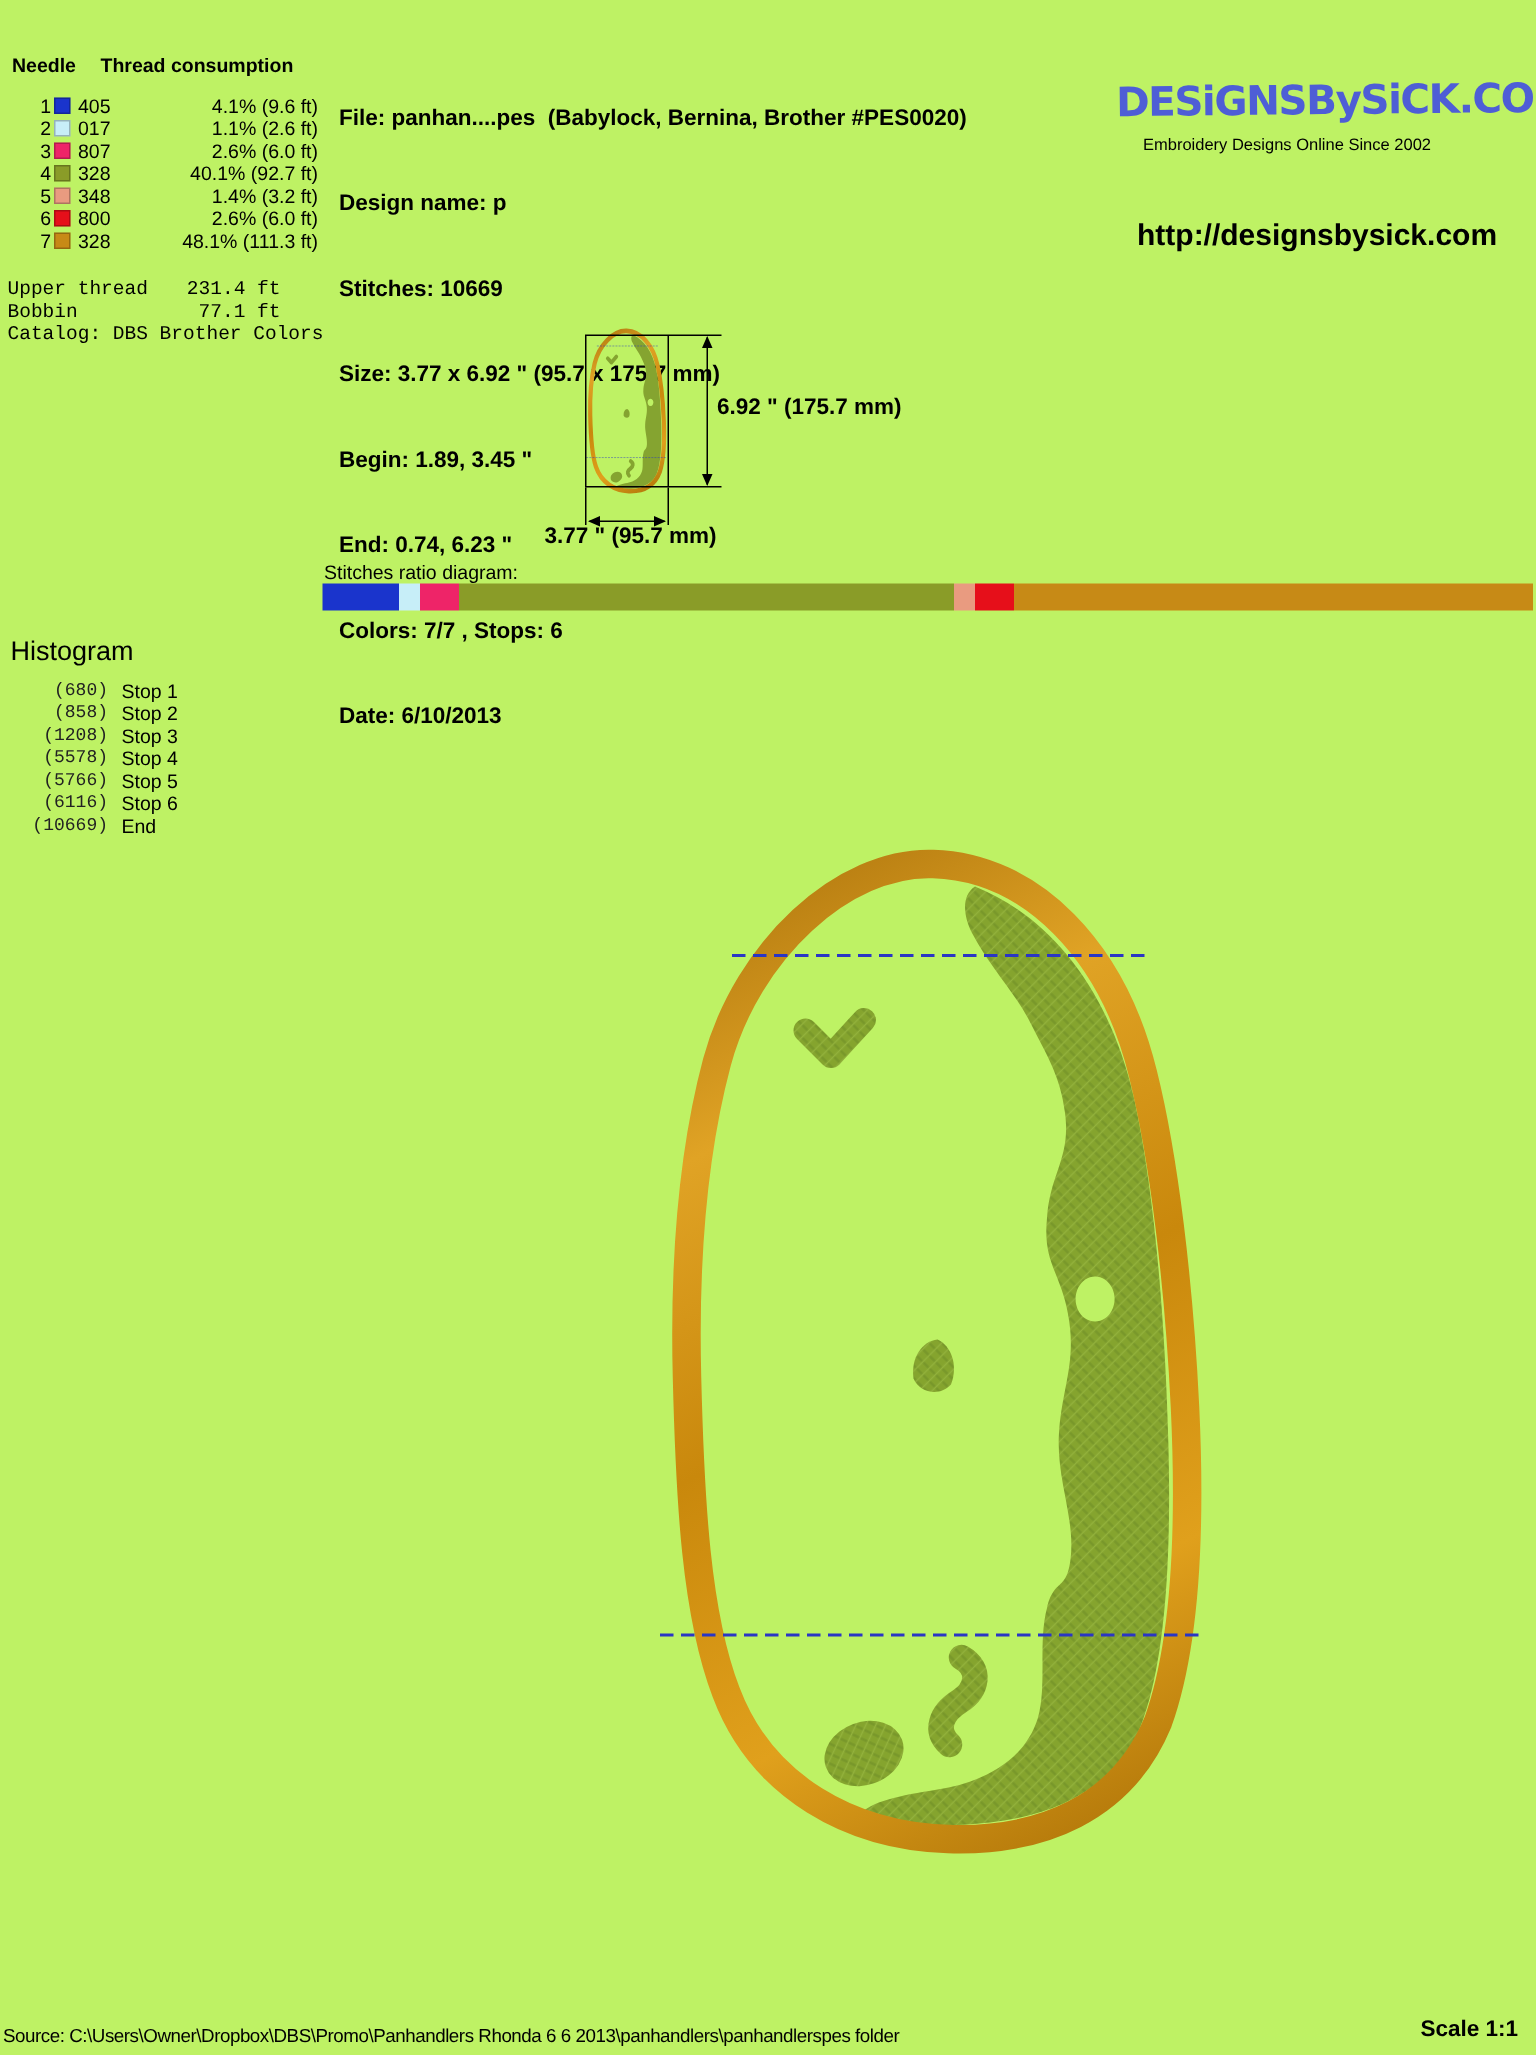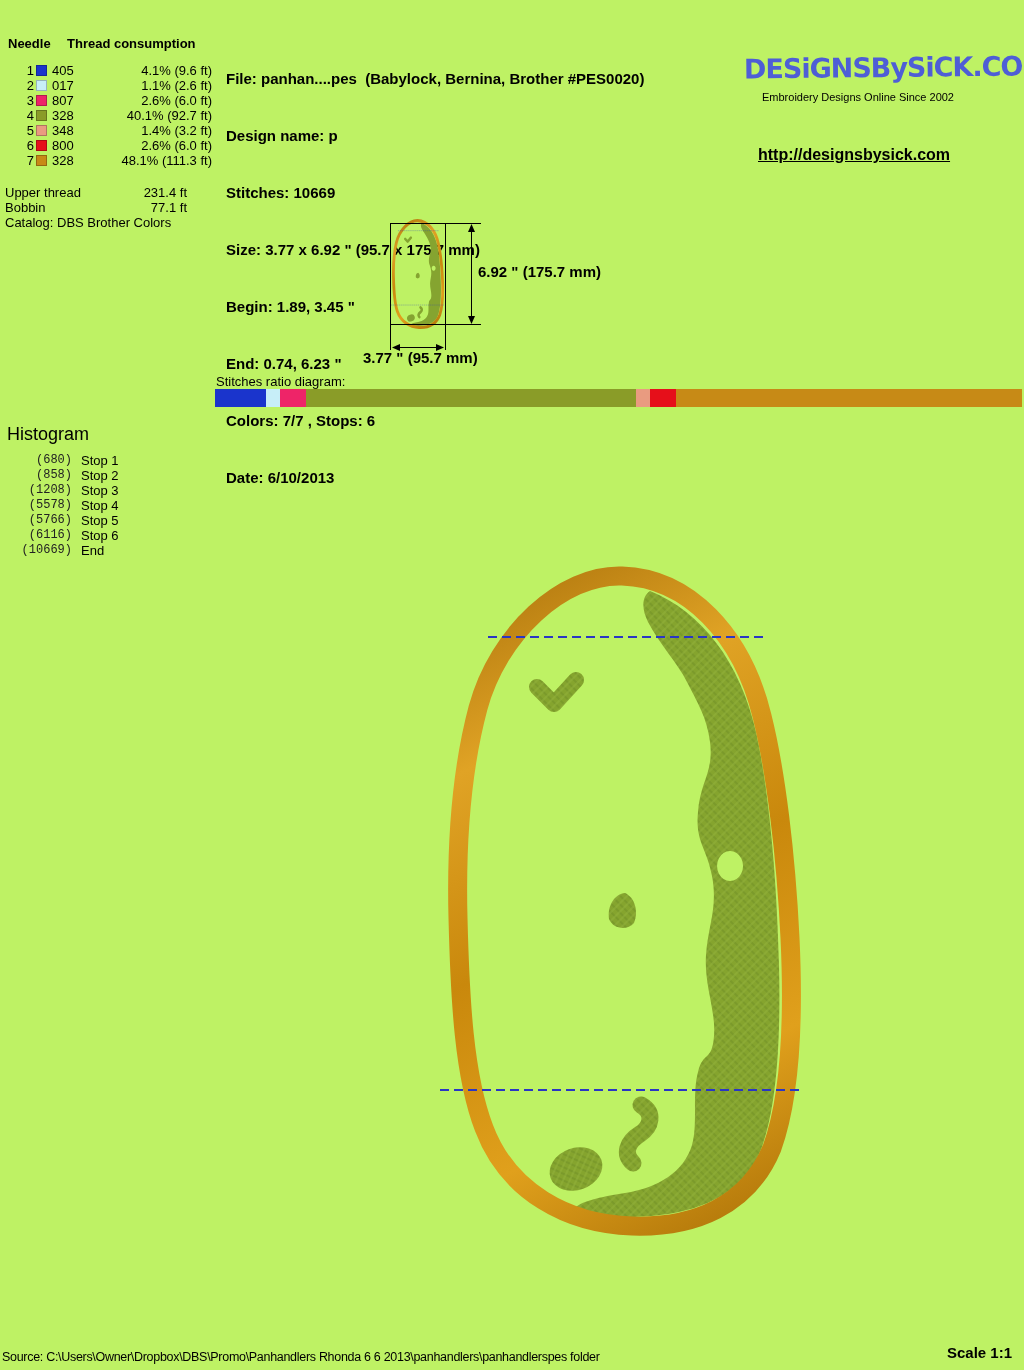--- a/index.html
+++ b/index.html
@@ -18,21 +18,21 @@
 
   .tot-row{display:flex;justify-content:space-between;width:182px;height:15px;font-size:13px;line-height:15px;}
 
   
   .file-info{position:absolute;left:226px;top:31px;font-size:15px;font-weight:bold;line-height:19px;white-space:pre;}
 
   
   .logo{position:absolute;left:744px;top:52px;width:280px;font-size:27px;font-weight:bold;
         font-family:"DejaVu Sans",sans-serif;letter-spacing:-1px;transform:rotate(-0.6deg);}
   .tagline{position:absolute;left:762px;top:91px;font-size:11px;}
-  .site-url{position:absolute;left:758px;top:146px;font-size:16px;font-weight:bold;text-decoration:underline;}
+  .site-url{position:absolute;left:758px;top:146px;font-size:20px;font-weight:bold;}
 
   .dim-label{position:absolute;font-size:15px;font-weight:bold;}
 
   
   .ratio-label{position:absolute;left:216px;top:374px;font-size:13px;}
   .ratio-bar{position:absolute;left:215px;top:389px;height:18px;display:flex;}
   .ratio-seg{height:18px;}
 
   
   .histo-title{position:absolute;left:7px;top:424px;font-size:18px;}
@@ -149,21 +149,21 @@
       <span class="n-cons">2.6% (6.0 ft)</span>
     </div>
     <div class="n-row">
       <span class="n-num">7</span>
       <span class="n-swatch" style="background-color: rgb(199, 138, 22);"></span>
       <span class="n-code">328</span>
       <span class="n-cons">48.1% (111.3 ft)</span>
     </div>
   </div>
 
-  <div class="abs" style="left:5px;top:185px;">
+  <div class="abs" style="left:5px;top:185px;font-family:Liberation Mono, monospace;">
     <div class="tot-row">
       <span>Upper thread</span>
       <span>231.4 ft</span>
     </div>
     <div class="tot-row">
       <span>Bobbin</span>
       <span>77.1 ft</span>
     </div>
     <div style="font-size:13px;line-height:15px;">Catalog: DBS Brother Colors</div>
   </div>

